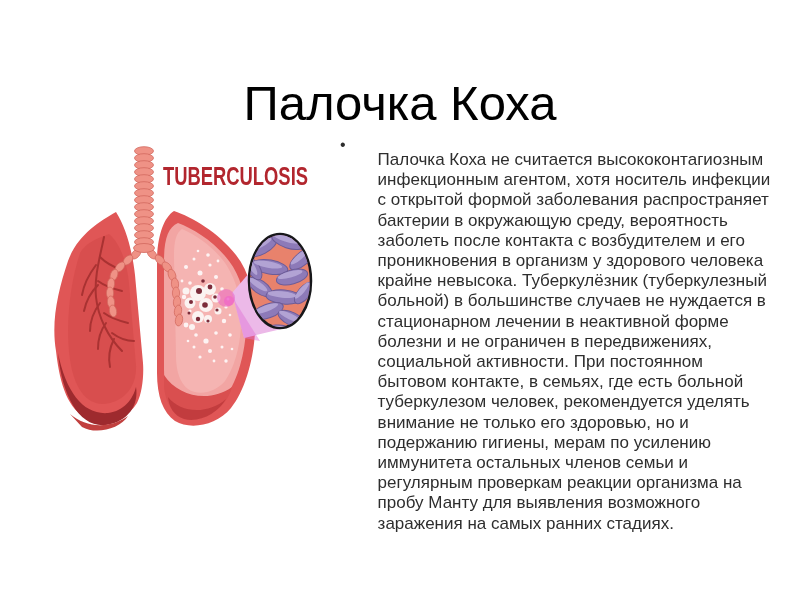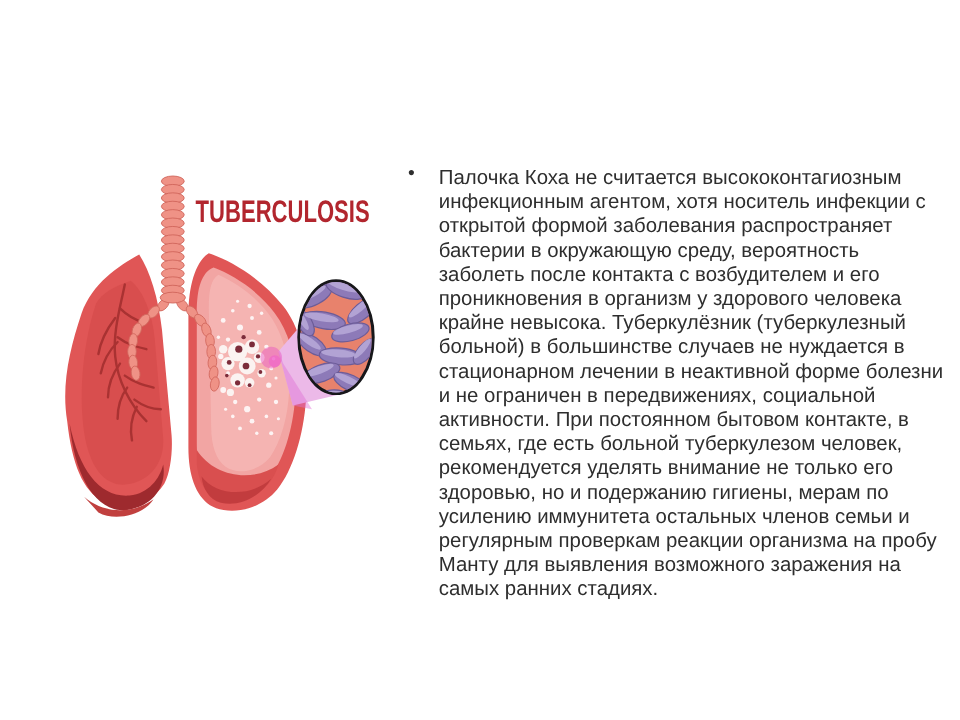--- a/index.html
+++ b/index.html
@@ -47,36 +47,37 @@
   }
   .bullet-marker {
     flex: 0 0 auto;
     font-size: 16px;
     line-height: 20.2px;
     color: #2e2e2e;
     margin-top: 1px;
   }
   .bullet-text {
     flex: 1 1 auto;
-    margin: 4px;
+    margin: 16px;
     font-size: 17px;
     line-height: 20.2px;
     color: #2e2e2e;
     max-width: 424px;
   }
   .tb-label {
     font-family: "Liberation Sans", sans-serif;
     font-weight: bold;
   }
 </style>
 </head>
 <body>
 
 <div class="slide">
 
+  <h1 class="slide-title">Палочка Коха</h1>
 
   <svg class="illustration" viewBox="0 0 312 300" width="312" height="300" xmlns="http://www.w3.org/2000/svg">
     <defs>
       <clipPath id="lensClip">
         <ellipse cx="240" cy="146" rx="30" ry="46"></ellipse>
       </clipPath>
     </defs>
 
     <g>
       <path d="M76,77 C58,87 37,101 28,126 C18,156 11,186 16,216 C20,252 29,274 46,283 C62,291 86,286 97,268 C102,259 104,241 103,228 L95,140 C92,113 85,91 76,77 Z" fill="#e05656"></path>

